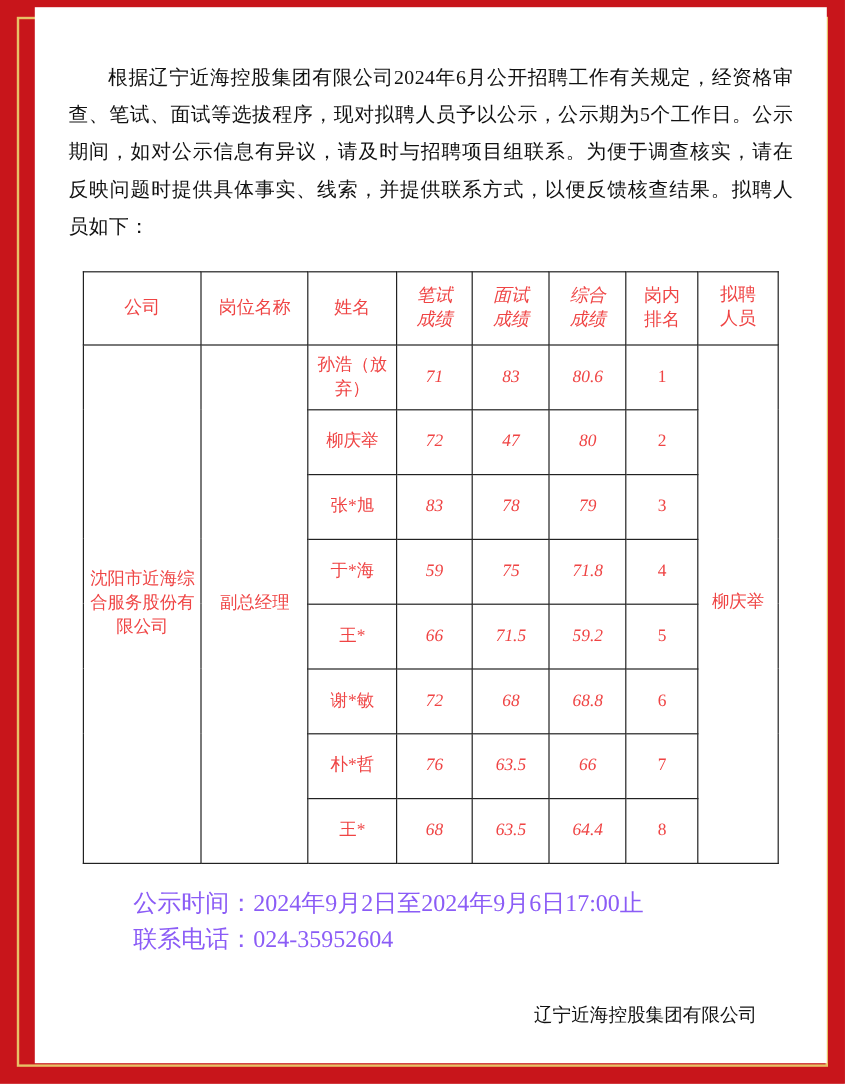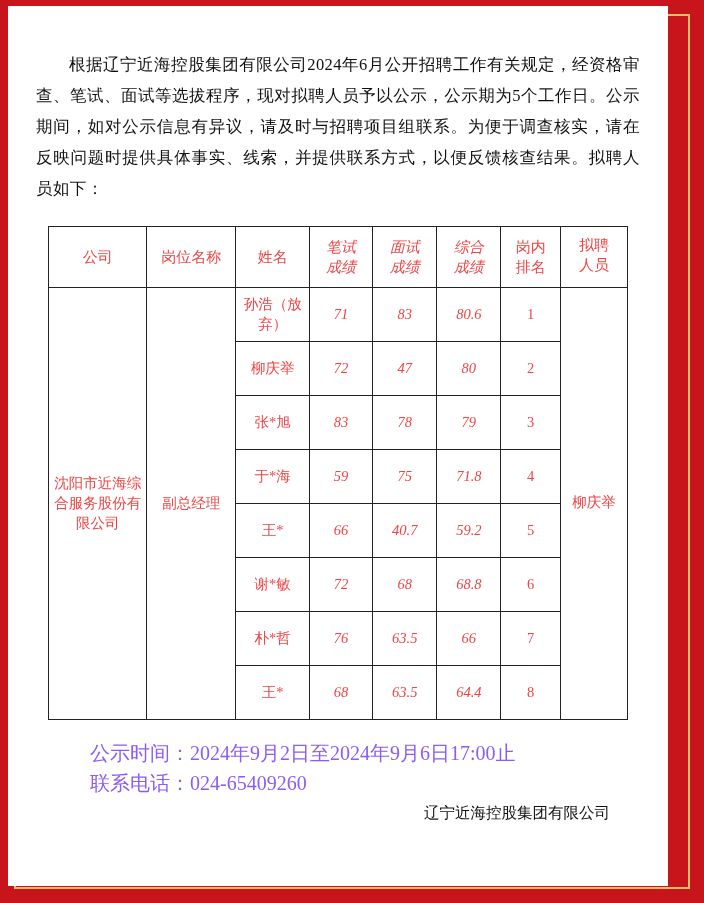--- a/index.html
+++ b/index.html
@@ -25,21 +25,21 @@
     position: absolute;
     left: 14px;
     top: 14px;
     right: 14px;
     bottom: 14px;
     border: 2px solid #e8c066;
     box-sizing: border-box;
   }
   .paper {
     position: absolute;
-    left: 8px;
+    left: 29px;
     top: 6px;
     width: 660px;
     height: 880px;
     background: #ffffff;
     box-sizing: border-box;
     overflow: hidden;
   }
   .content {
     padding: 26px 28px 10px 28px;
     box-sizing: border-box;
@@ -87,20 +87,21 @@
     line-height: 26px;
     margin-top: 43px;
   }
   .footer-lines {
     margin: 18px 0 0 54px;
     font-size: 20px;
     line-height: 30px;
     color: #8b5cf6;
   }
   .signoff {
+    margin-top: 34px;
     margin-right: 30px;
     text-align: right;
     font-size: 15.5px;
     line-height: 30px;
     color: #111;
   }
 </style>
 </head>
 <body>
 
@@ -173,21 +174,21 @@
             <tr>
               <td class="col-name">于*海</td>
               <td class="col-score">59</td>
               <td class="col-score">75</td>
               <td class="col-score">71.8</td>
               <td class="col-rank">4</td>
             </tr>
             <tr>
               <td class="col-name">王*</td>
               <td class="col-score">66</td>
-              <td class="col-score">40.7</td>
+              <td class="col-score">71.5</td>
               <td class="col-score">59.2</td>
               <td class="col-rank">5</td>
             </tr>
             <tr>
               <td class="col-name">谢*敏</td>
               <td class="col-score">72</td>
               <td class="col-score">68</td>
               <td class="col-score">68.8</td>
               <td class="col-rank">6</td>
             </tr>
@@ -203,21 +204,21 @@
               <td class="col-score">68</td>
               <td class="col-score">63.5</td>
               <td class="col-score">64.4</td>
               <td class="col-rank">8</td>
             </tr>
           </tbody>
       </table>
 
       <div class="footer-lines">
         <div>公示时间：2024年9月2日至2024年9月6日17:00止</div>
-        <div>联系电话：024-65409260</div>
+        <div>联系电话：024-35952604</div>
       </div>
 
       <div class="signoff">
         <div>辽宁近海控股集团有限公司</div>
       </div>
 
     </div>
   </div>
 </div>
 

